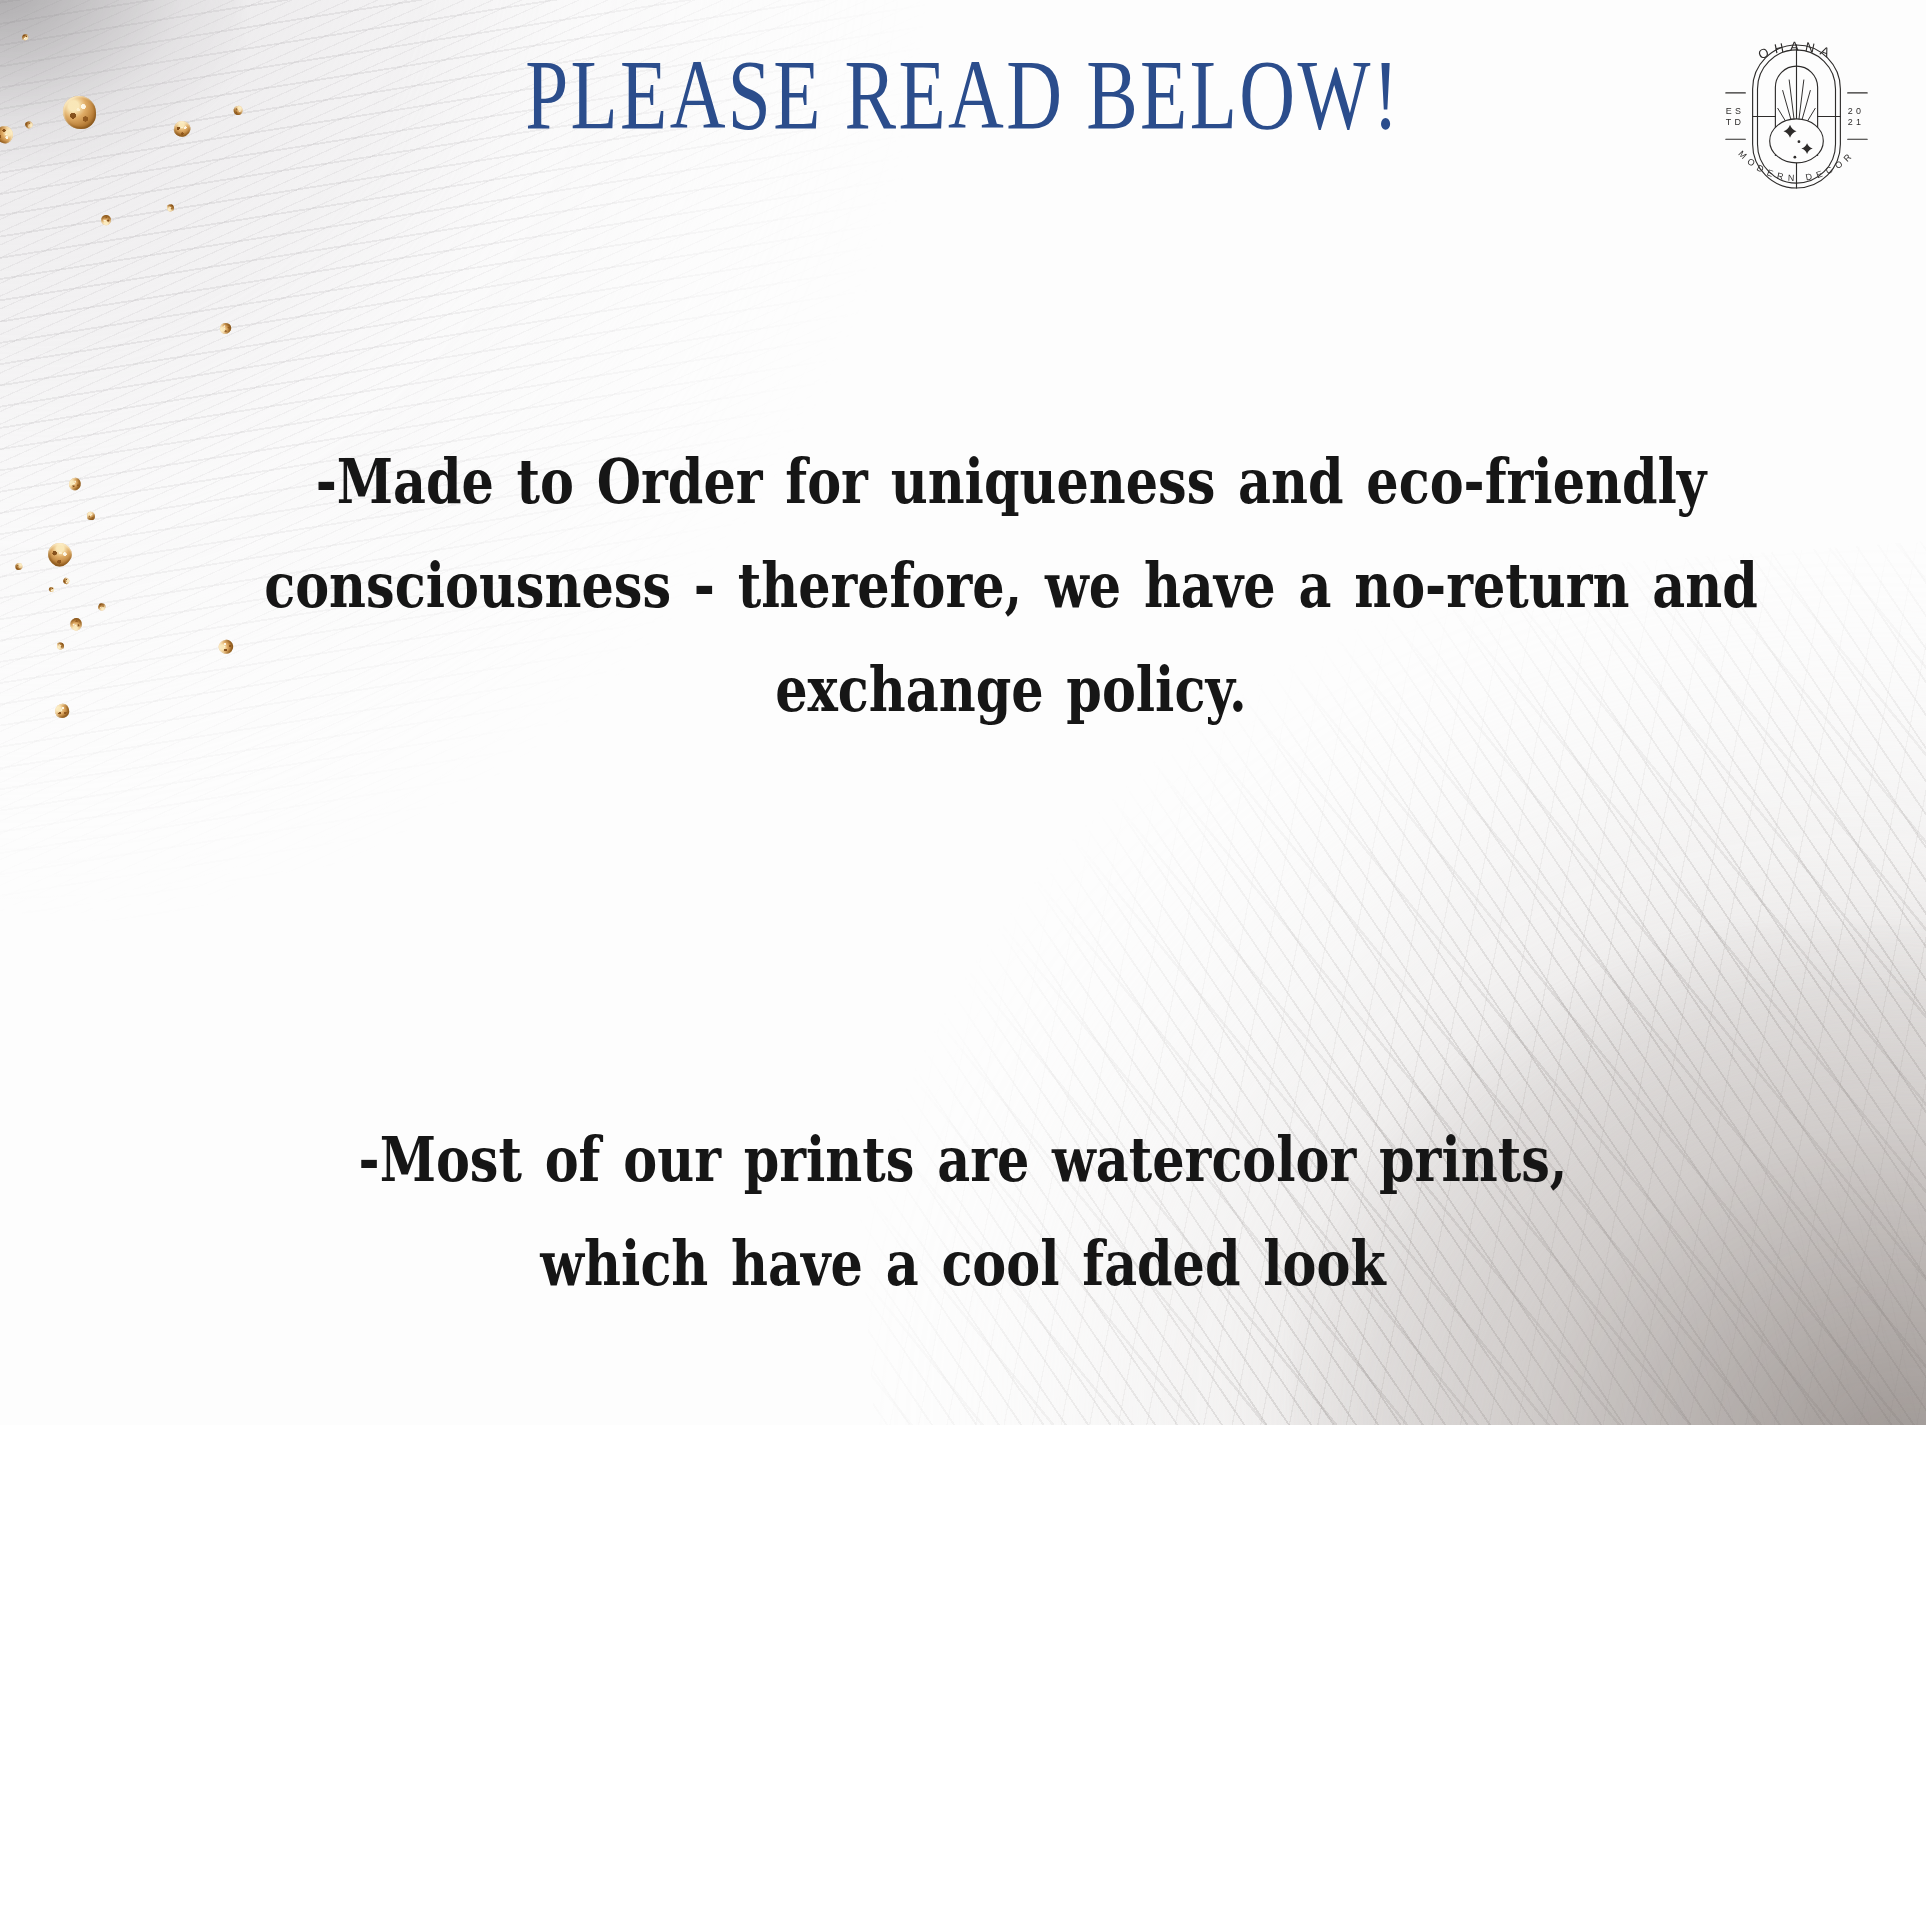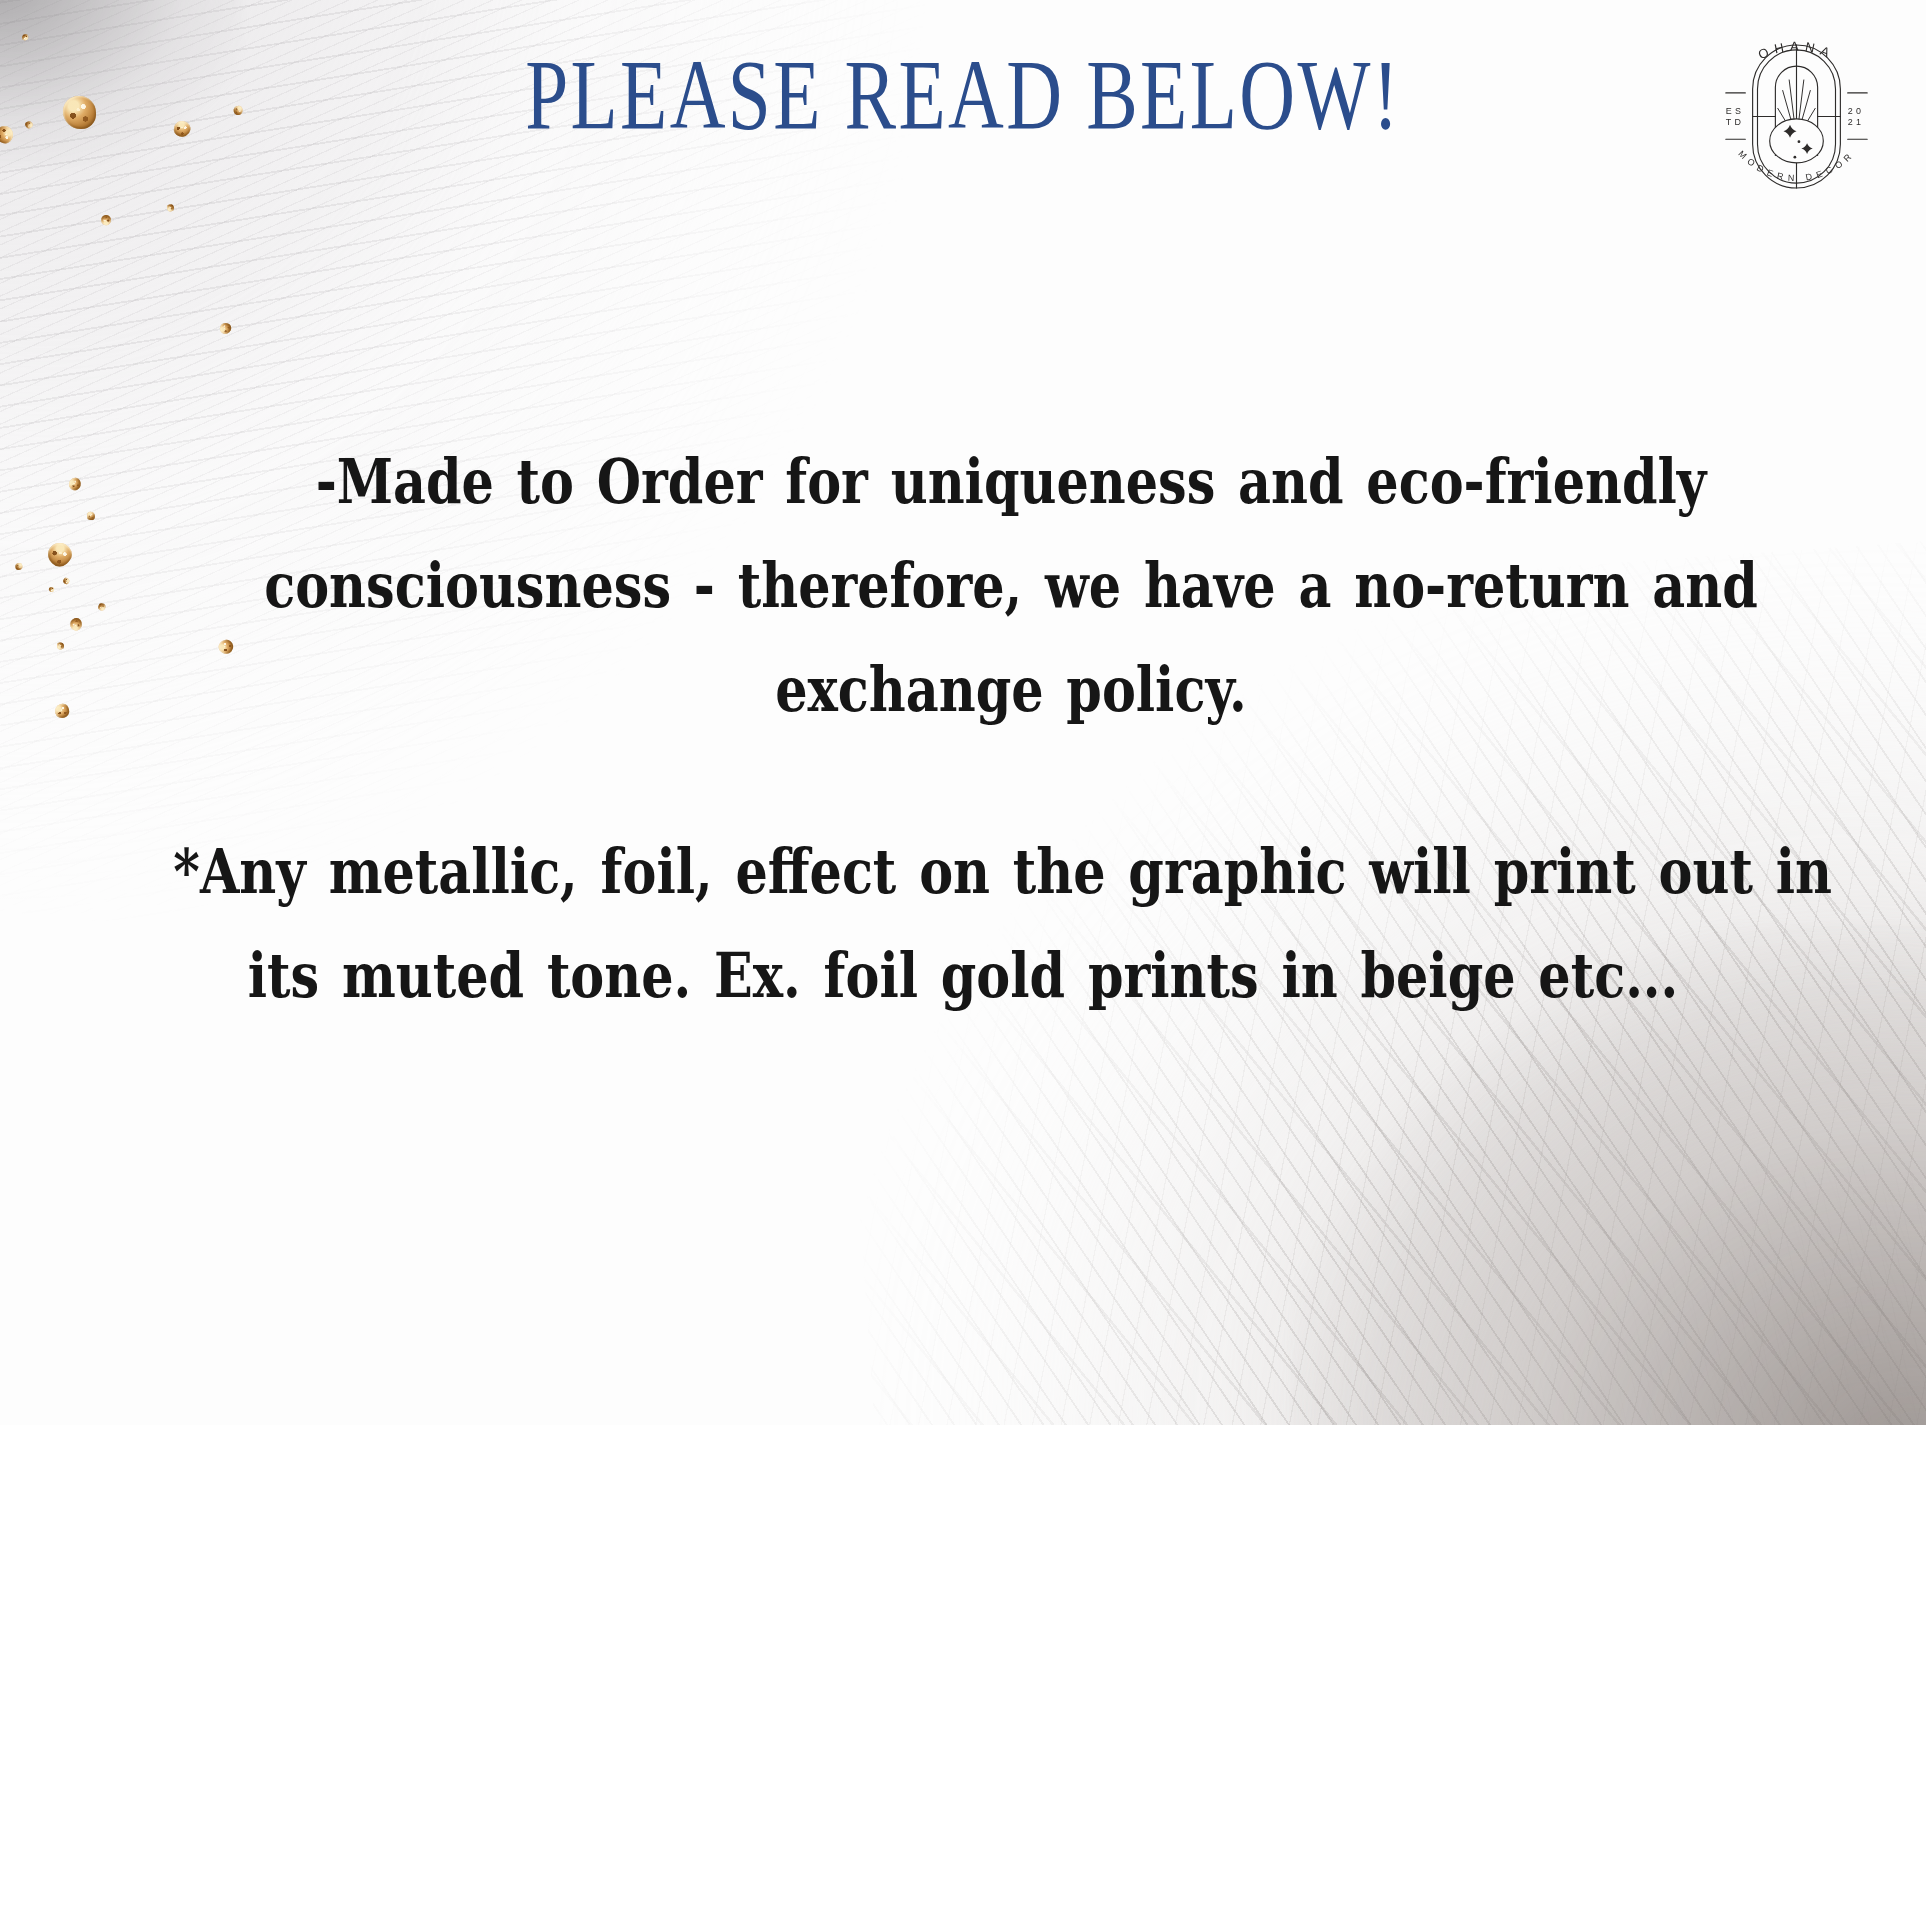--- a/index.html
+++ b/index.html
@@ -203,22 +203,22 @@
     </g>
   </svg>
 
 
   <div class="para p2">
     <div class="bline">-Made to Order for uniqueness and eco-friendly</div>
     <div class="bline">consciousness - therefore, we have a no-return and</div>
     <div class="bline">exchange policy.</div>
   </div>
 
-  <div class="para p3">
-    <div class="bline">*Any metallic, foil, effect on the graphic will print out in</div>
-    <div class="bline">its muted tone. Ex. foil gold prints in beige etc...</div>
+
+  <div class="para p4">
+    <div class="bline">-Most of our prints are watercolor prints,</div>
+    <div class="bline">which have a cool faded look</div>
   </div>
 
 
 
-
 </div>
 
 
 </body></html>

